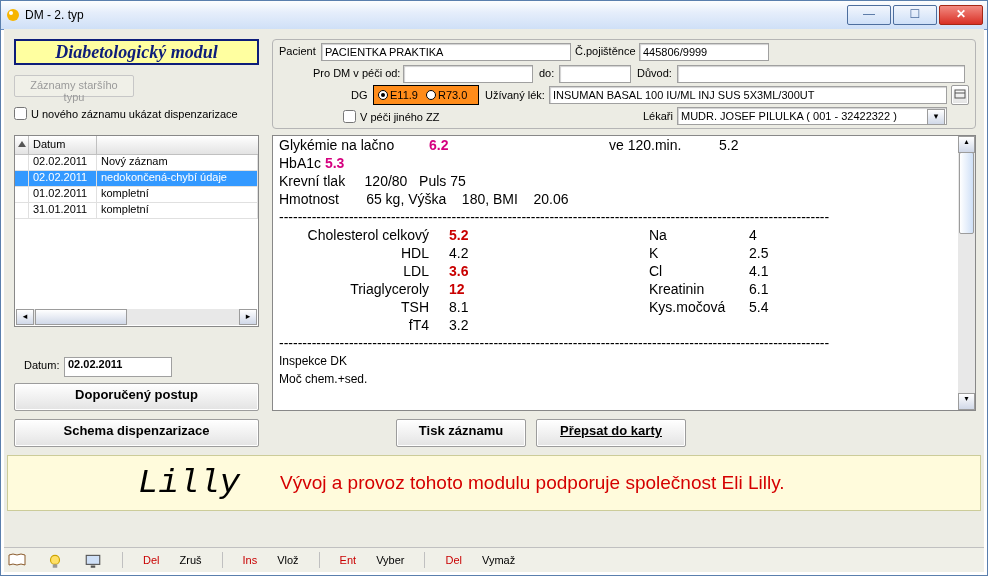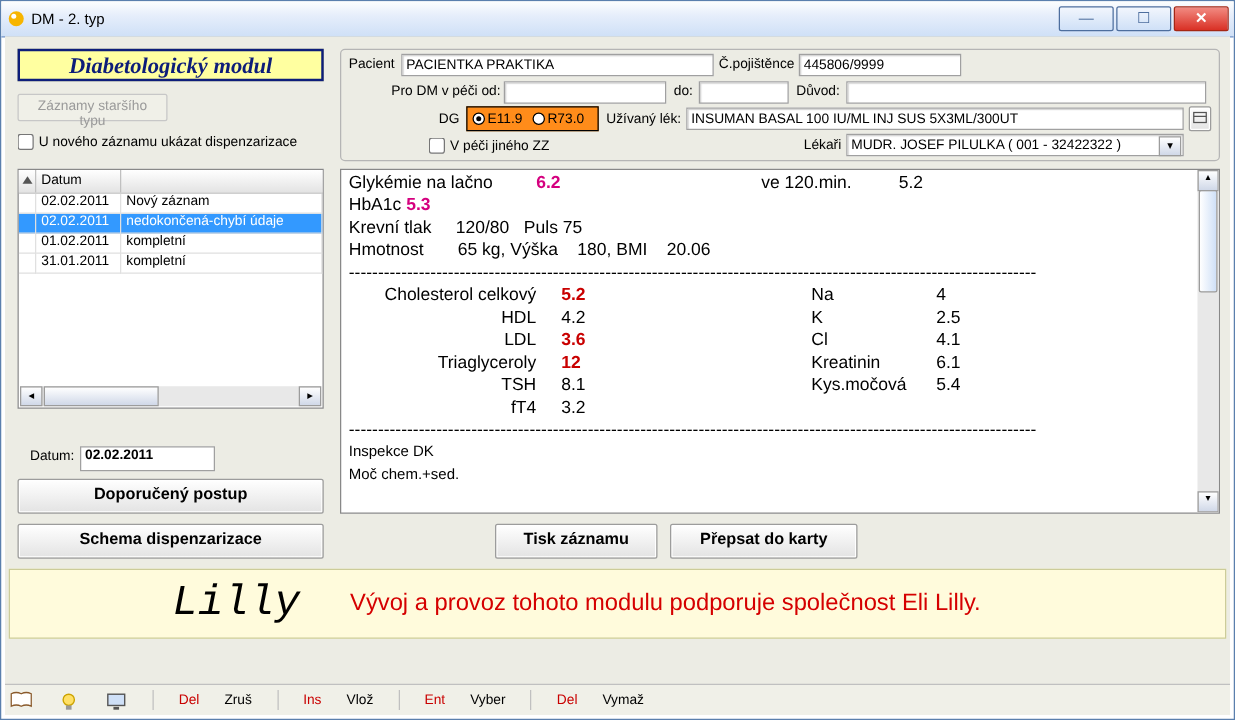--- a/index.html
+++ b/index.html
@@ -52,21 +52,21 @@
   .report-inner{position:absolute;left:6px;right:22px;top:0;bottom:0;line-height:18px;}
   .report-scroll{position:absolute;right:0;top:0;bottom:0;width:17px;background:#e8e8e8;}
   .scr-thumb{position:absolute;left:1px;right:1px;top:16px;height:80px;background:linear-gradient(90deg,#fff,#cfe0f7);border:1px solid #9c9c9c;border-radius:2px;}
   .scr-btn{position:absolute;left:0;right:0;height:15px;background:linear-gradient(#fff,#d0d8e8);border:1px solid #9c9c9c;text-align:center;font-size:8px;}
   .dash{color:#000;}
   .biglbl{display:inline-block;width:150px;}
   .redb{color:#c90000;font-weight:bold;}
   .magb{color:#d5007f;font-weight:bold;}
   #btn-graf{position:absolute;left:268px;top:390px;width:115px;height:28px;font-weight:bold;font-size:13px;}
   #btn-tisk{position:absolute;left:392px;top:390px;width:130px;height:28px;font-weight:bold;font-size:13px;}
-  #btn-prep{position:absolute;left:532px;top:390px;width:150px;height:28px;font-weight:bold;font-size:13px;}
+  #btn-prep{position:absolute;left:532px;top:390px;width:150px;height:28px;font-weight:bold;font-size:13px;text-decoration:underline;}
   .sponsor{position:absolute;left:3px;right:3px;top:426px;height:56px;background:#fffbdc;border:1px solid #cc9;box-sizing:border-box;display:flex;align-items:center;}
   .sponsor .logo{font-family:Liberation Mono, monospace;font-size:34px;color:#000000;margin:0 40px 0 130px;font-style:italic;}
   .sponsor .text{color:#d50000;font-size:19px;}
   .statusbar{position:absolute;left:0;right:0;bottom:0;height:24px;background:#f0f0e8;border-top:1px solid #c0c0c0;display:flex;align-items:center;padding:0 4px;gap:20px;font-size:11px;}
   .sb-ico{width:18px;height:16px;}
   .sb-sep{width:1px;height:16px;background:#c0c0c0;}
   .sred{color:#c90000;}
   .sblk{color:#000;}
   svg{display:block;}
 </style>

